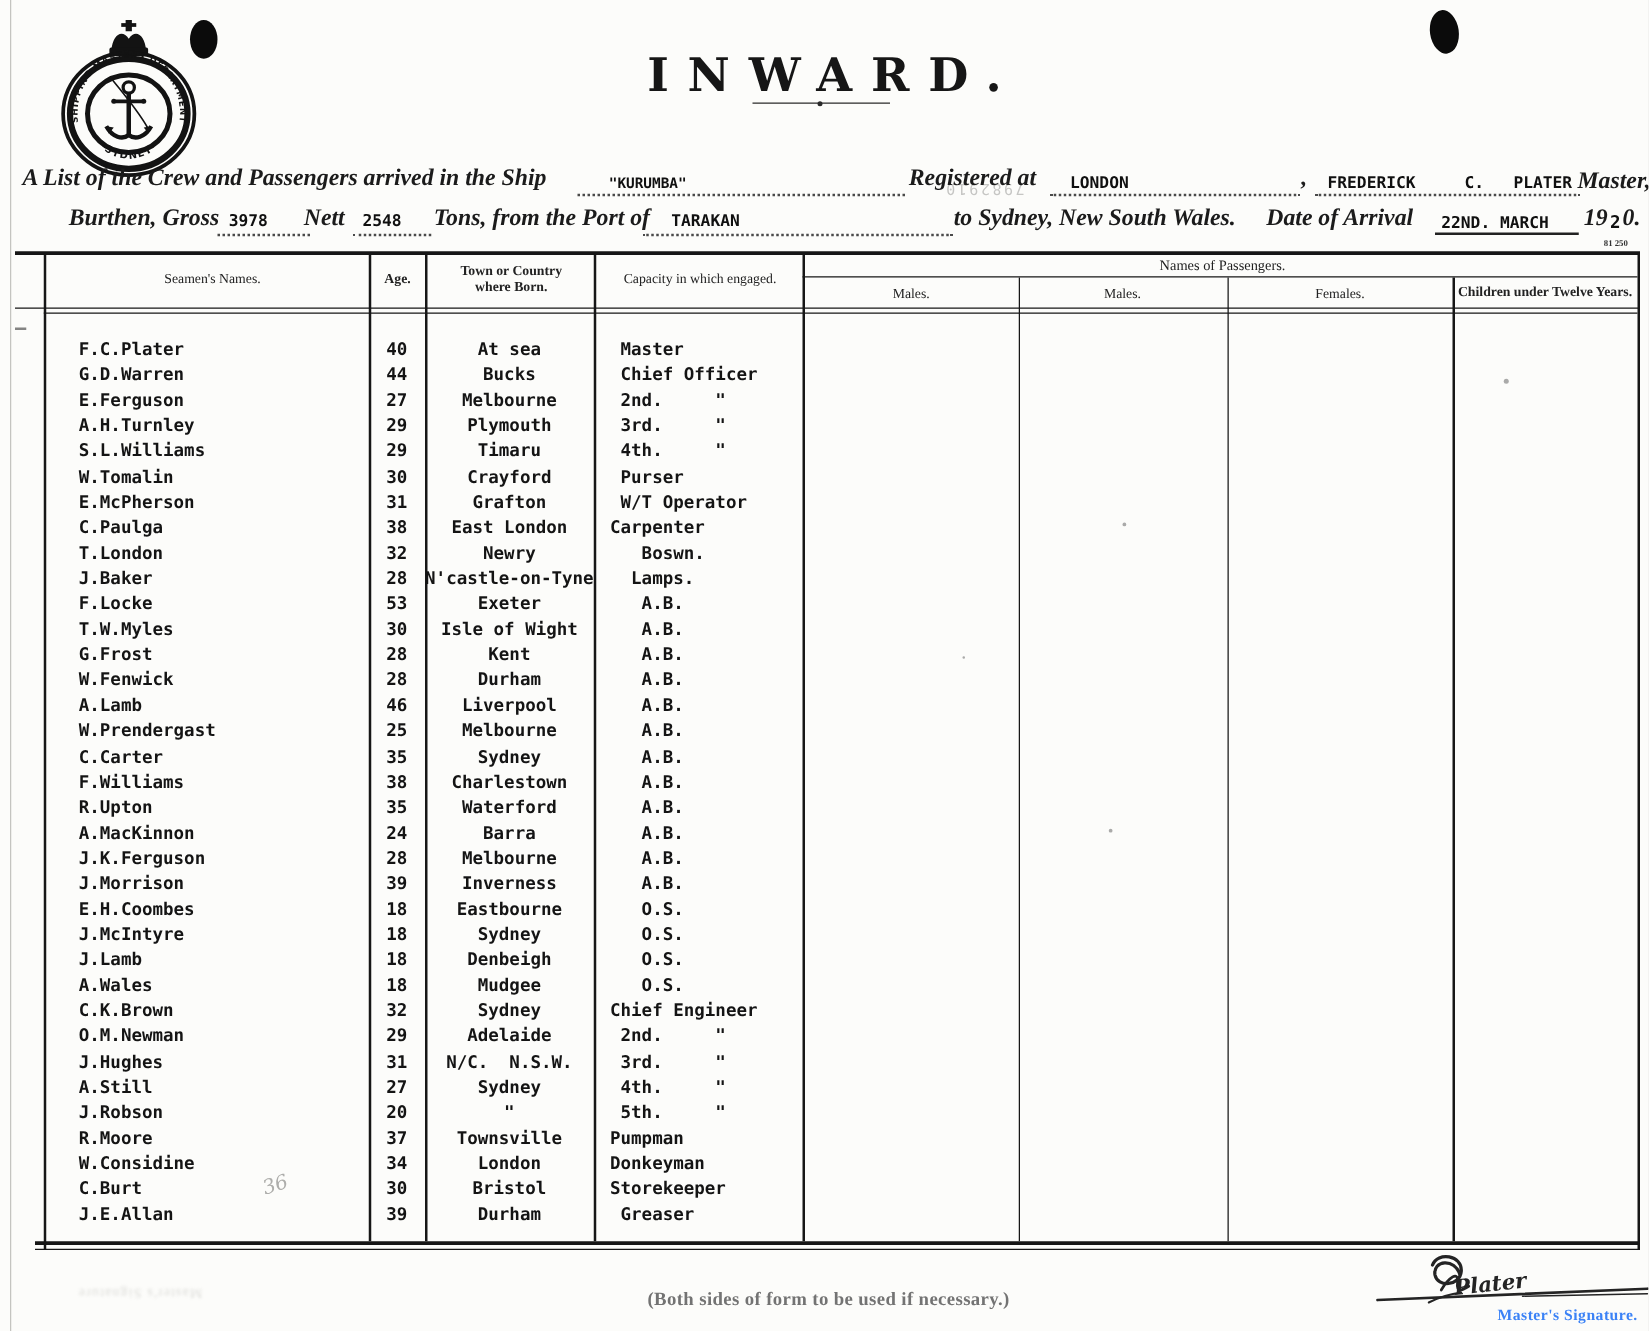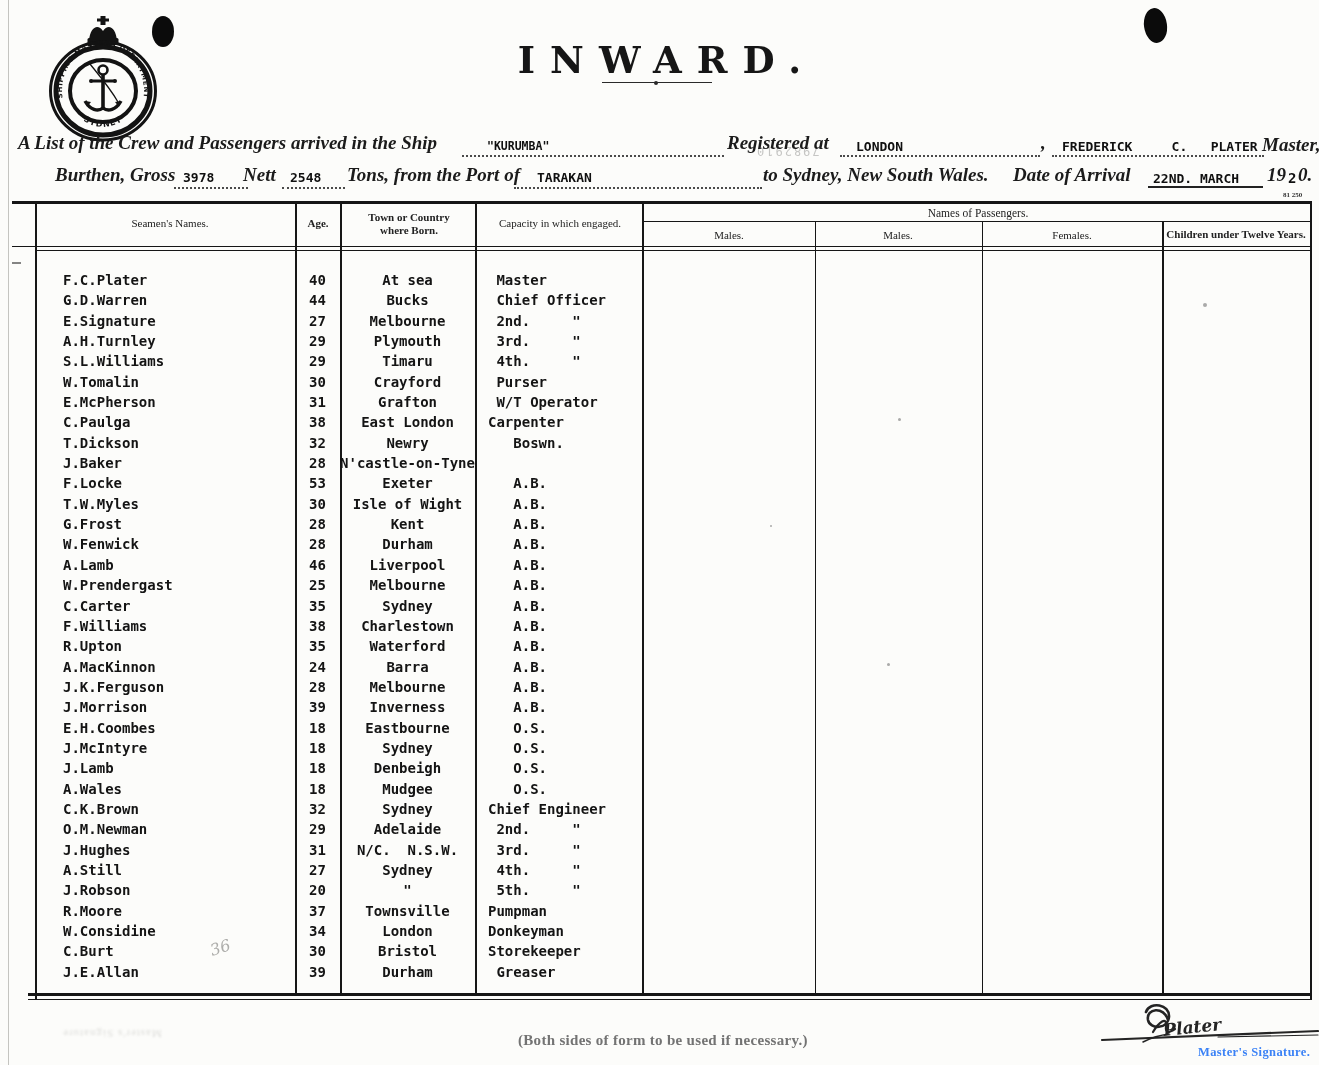--- a/index.html
+++ b/index.html
@@ -173,21 +173,21 @@
         <div class="cell born">At sea</div>
         <div class="cell cap"> Master</div>
       </div>
       <div class="trow">
         <div class="cell name">G.D.Warren</div>
         <div class="cell age">44</div>
         <div class="cell born">Bucks</div>
         <div class="cell cap"> Chief Officer</div>
       </div>
       <div class="trow">
-        <div class="cell name">E.Signature</div>
+        <div class="cell name">E.Ferguson</div>
         <div class="cell age">27</div>
         <div class="cell born">Melbourne</div>
         <div class="cell cap"> 2nd.     "</div>
       </div>
       <div class="trow">
         <div class="cell name">A.H.Turnley</div>
         <div class="cell age">29</div>
         <div class="cell born">Plymouth</div>
         <div class="cell cap"> 3rd.     "</div>
       </div>
@@ -209,29 +209,30 @@
         <div class="cell born">Grafton</div>
         <div class="cell cap"> W/T Operator</div>
       </div>
       <div class="trow">
         <div class="cell name">C.Paulga</div>
         <div class="cell age">38</div>
         <div class="cell born">East London</div>
         <div class="cell cap">Carpenter</div>
       </div>
       <div class="trow">
-        <div class="cell name">T.Dickson</div>
+        <div class="cell name">T.London</div>
         <div class="cell age">32</div>
         <div class="cell born">Newry</div>
         <div class="cell cap">   Boswn.</div>
       </div>
       <div class="trow">
         <div class="cell name">J.Baker</div>
         <div class="cell age">28</div>
         <div class="cell born">N'castle-on-Tyne</div>
+        <div class="cell cap">  Lamps.</div>
       </div>
       <div class="trow">
         <div class="cell name">F.Locke</div>
         <div class="cell age">53</div>
         <div class="cell born">Exeter</div>
         <div class="cell cap">   A.B.</div>
       </div>
       <div class="trow">
         <div class="cell name">T.W.Myles</div>
         <div class="cell age">30</div>

